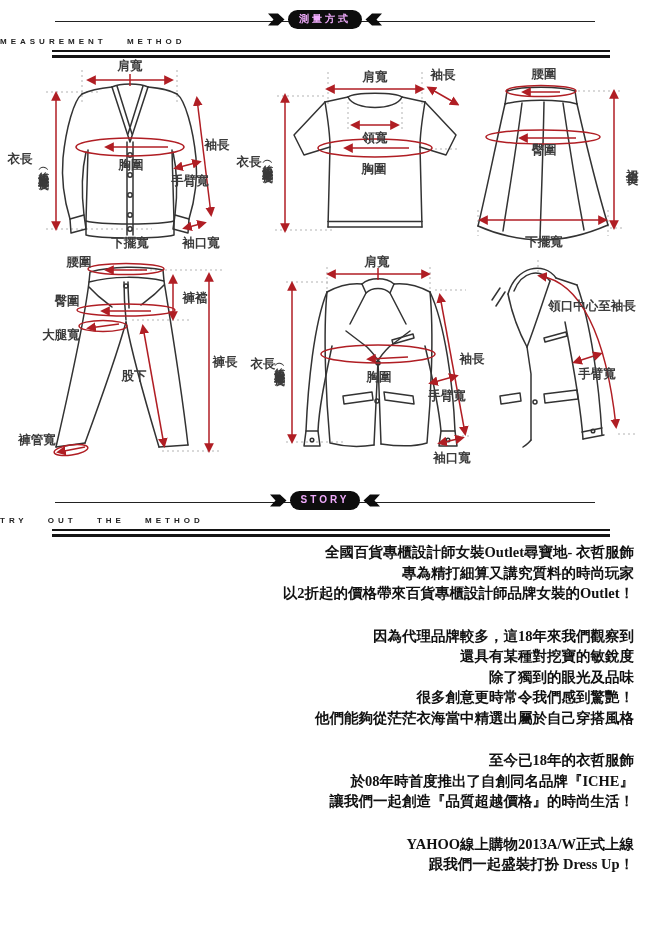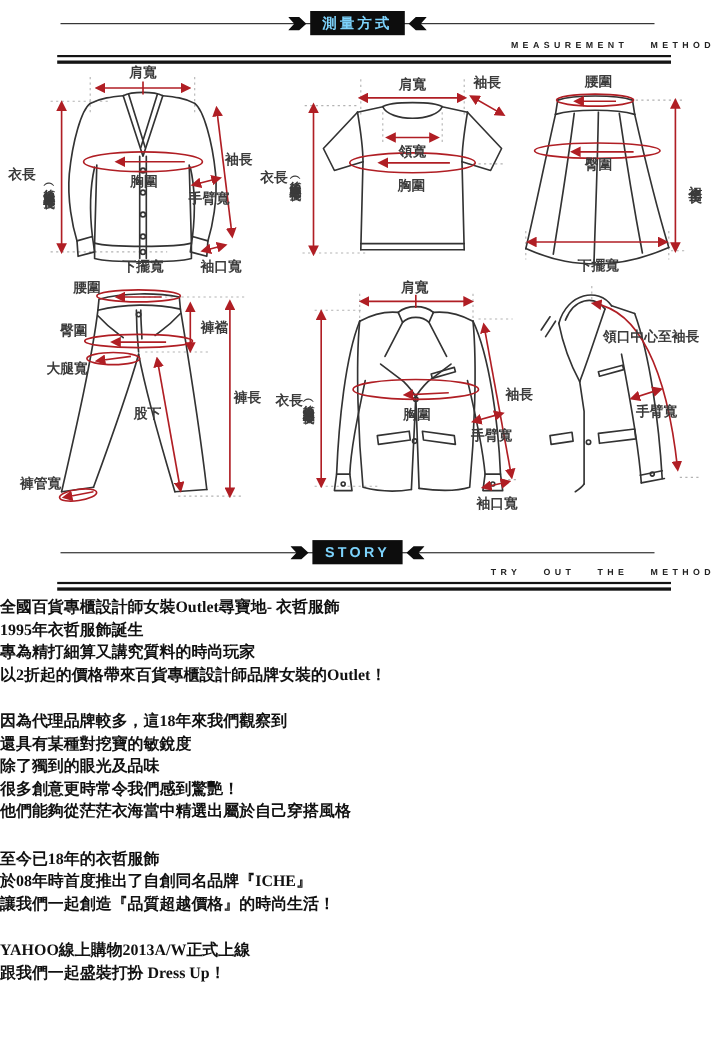--- a/index.html
+++ b/index.html
@@ -2,36 +2,36 @@
 <html><head>
 <meta charset="utf-8">
 <style>
   html,body{margin:0;padding:0;background:#fff;}
   .page{position:relative;width:650px;height:950px;background:#fff;overflow:hidden;
         font-family:"Liberation Sans",sans-serif;}
   
   .banner{position:absolute;left:0;right:0;}
   .banner .hline{position:absolute;left:55px;right:55px;border-top:1px solid #222;}
   .banner .ribbon{position:absolute;left:0;right:0;display:flex;justify-content:center;align-items:center;gap:3px;}
-  .ribbon-box{background:#0d0d0d;color:#7dd3fc;font-weight:bold;font-size:13px;letter-spacing:3px;
-              padding:3px 11px;line-height:1.25;white-space:nowrap;}
-  .banner .sub{position:absolute;left:0;right:0;text-align:right;font-size:8px;font-weight:bold;
+  .ribbon-box{background:#0d0d0d;color:#f0abfc;font-weight:bold;font-size:10px;letter-spacing:3px;
+              padding:3px 11px;line-height:1.25;white-space:nowrap;border-radius:10px;}
+  .banner .sub{position:absolute;left:0;right:0;text-align:left;font-size:8px;font-weight:bold;
                letter-spacing:4px;word-spacing:14px;color:#222;}
   .banner .drule{position:absolute;left:52px;right:40px;height:3px;
                  border-top:2px solid #141414;border-bottom:3px solid #141414;}
   
   .diagrams{position:absolute;top:58px;left:0;width:552px;height:434px;}
   .cell{position:absolute;overflow:visible;}
   .cell svg{position:absolute;left:0;top:0;overflow:visible;}
   .lbl{position:absolute;transform:translate(-50%,-50%);font-weight:bold;font-size:12.5px;
        color:#3b3b3b;white-space:nowrap;line-height:1;}
   .vert{writing-mode:vertical-rl;letter-spacing:2px;}
   .vnote{writing-mode:vertical-rl;font-size:10.5px;letter-spacing:1px;}
   
-  .story-text{position:absolute;top:542px;left:0;right:16px;text-align:left;color:#111;}
+  .story-text{position:absolute;top:542px;left:0;right:16px;text-align:right;color:#111;}
   .story-text .para{margin:0 0 22px 0;}
   .story-text .line{font-family:"Liberation Serif",serif;font-weight:bold;font-size:14.5px;line-height:20.5px;}
 </style>
 </head>
 <body>
 
 <div class="page">
 
   <div class="banner" style="top:0;height:58px;">
     <div class="hline" style="top:21px;"></div>
@@ -320,21 +320,20 @@
         <polygon points="17,1.5 7,1.5 0.5,7.5 7,13.5 17,13.5 11.5,7.5" fill="#0d0d0d"></polygon>
         </svg>
     </div>
     <div class="sub" style="top:28px;">TRY OUT THE METHOD</div>
     <div class="drule" style="top:41px;"></div>
   </div>
 
   <div class="story-text">
     <div class="para">
       <div class="line">全國百貨專櫃設計師女裝Outlet尋寶地- 衣哲服飾</div>
-      <div class="line">1995年衣哲服飾誕生</div>
       <div class="line">專為精打細算又講究質料的時尚玩家</div>
       <div class="line">以2折起的價格帶來百貨專櫃設計師品牌女裝的Outlet！</div>
     </div>
     <div class="para">
       <div class="line">因為代理品牌較多，這18年來我們觀察到</div>
       <div class="line">還具有某種對挖寶的敏銳度</div>
       <div class="line">除了獨到的眼光及品味</div>
       <div class="line">很多創意更時常令我們感到驚艷！</div>
       <div class="line">他們能夠從茫茫衣海當中精選出屬於自己穿搭風格</div>
     </div>

